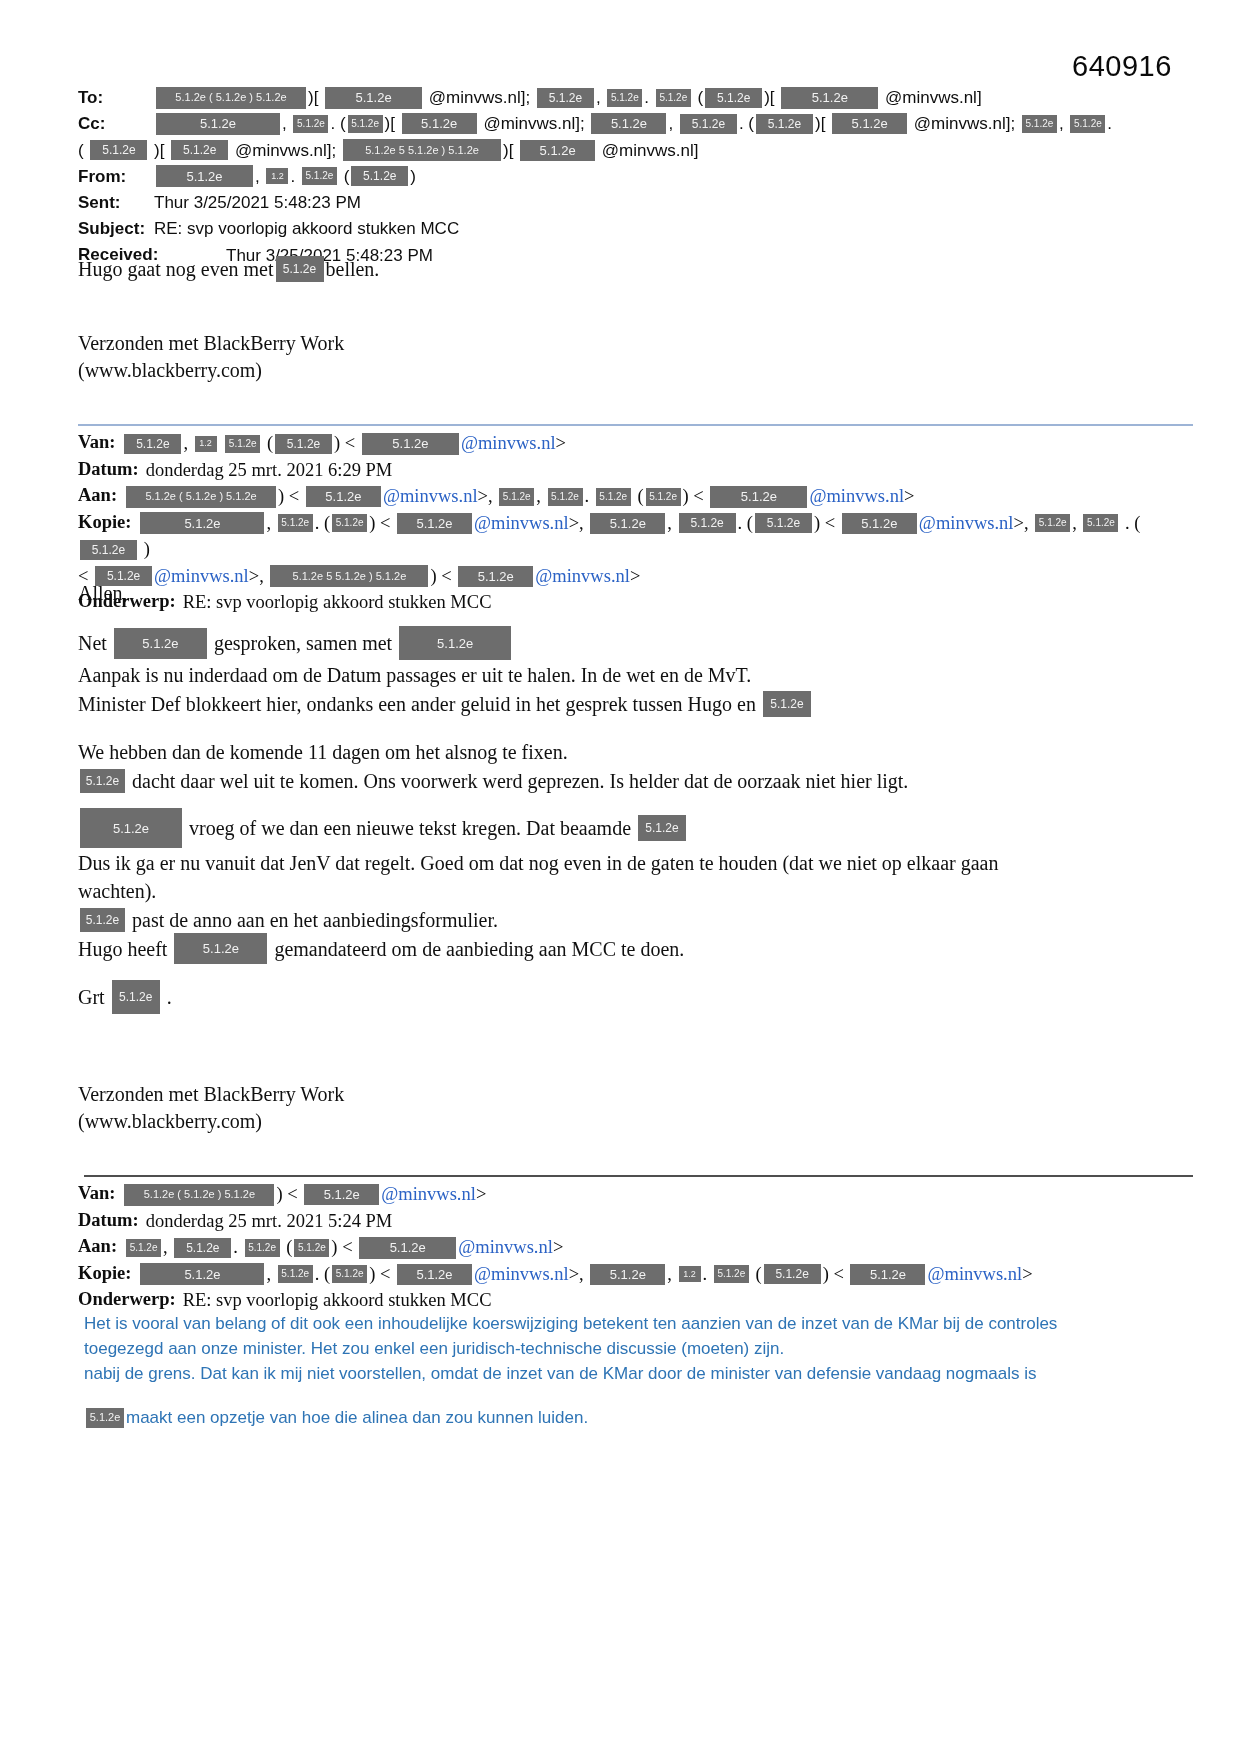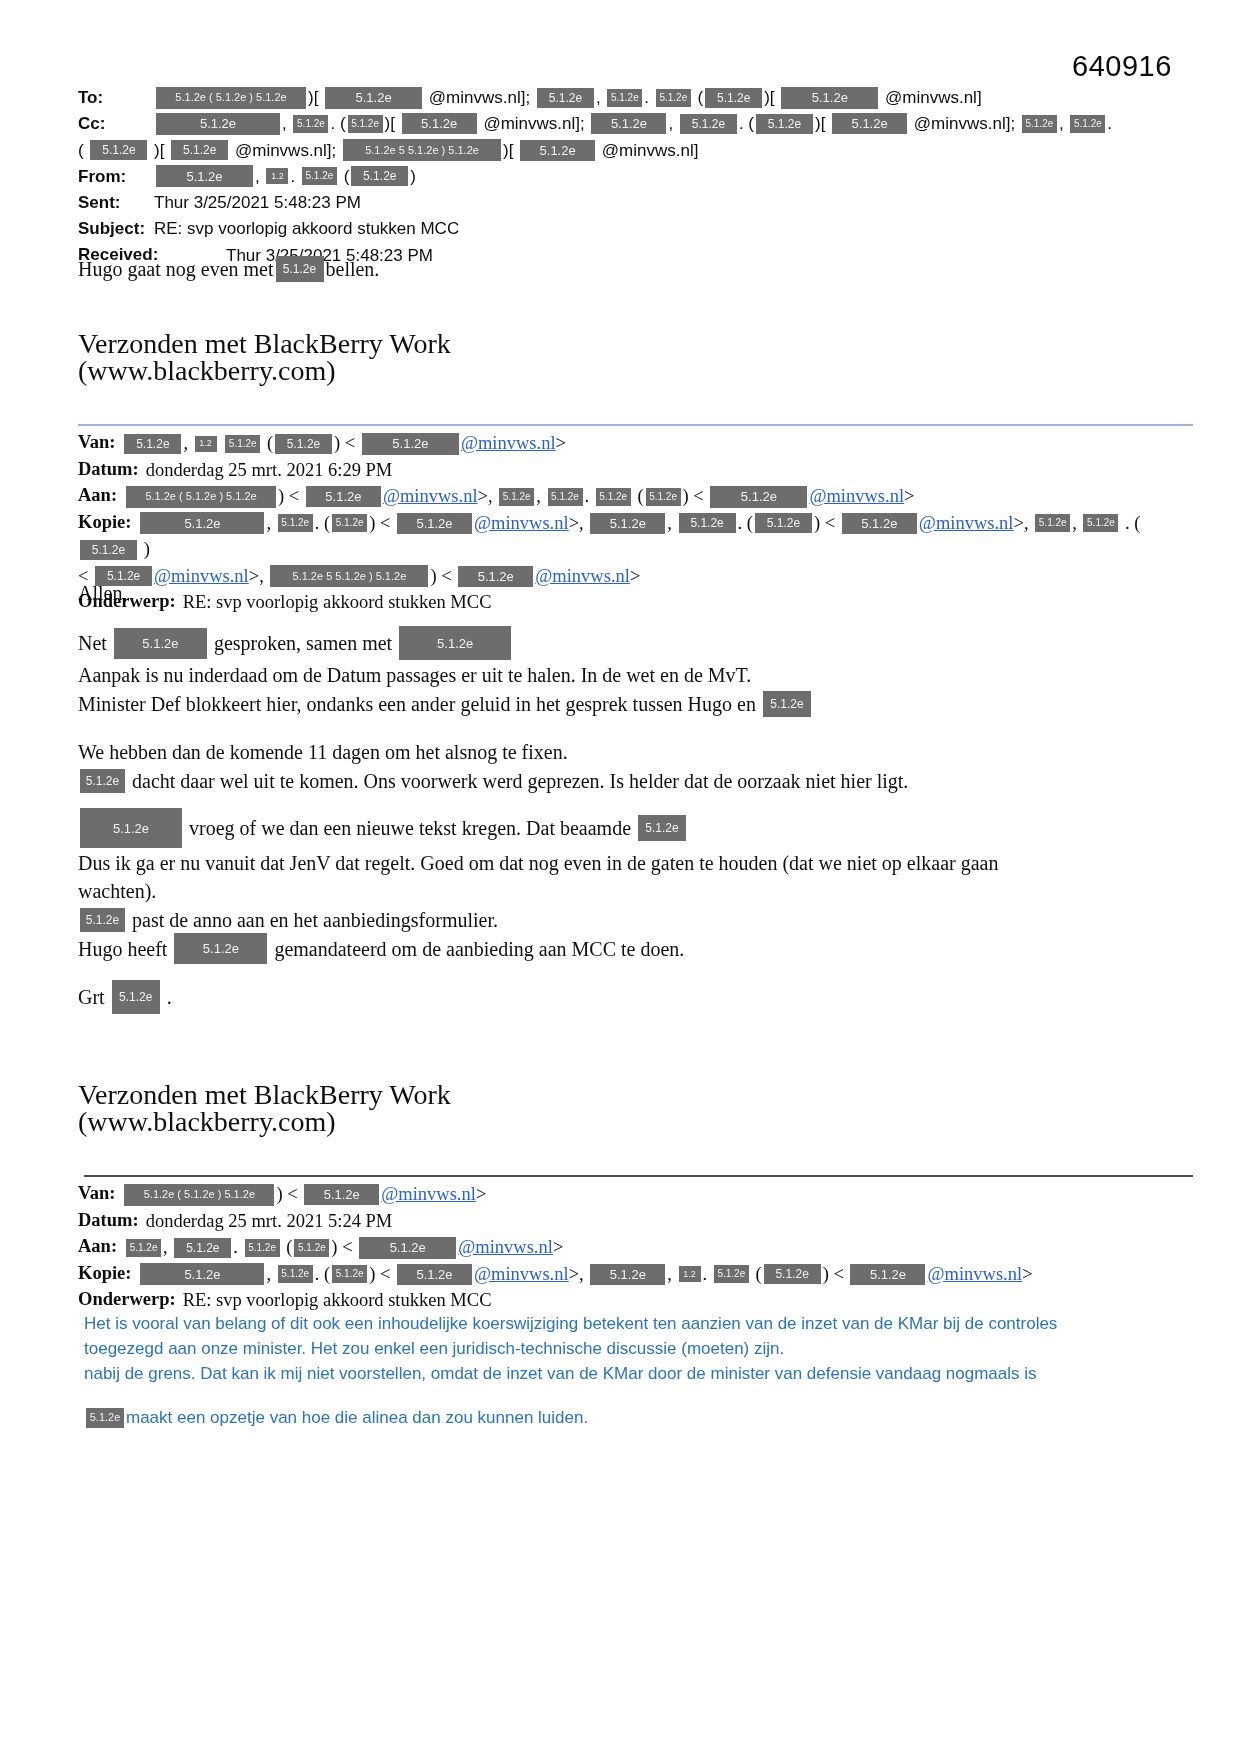--- a/index.html
+++ b/index.html
@@ -49,31 +49,31 @@
   .hser{position:absolute;left:78px;right:40px}
   #header2{top:430px}
   #header3{top:1181px}
   .h2-row{font-family:"Liberation Serif",serif;font-size:18.5px;line-height:25.5px;color:#0e0e0e}
   .h2-row .lbl{font-weight:700;margin-right:7px}
   
   #body1{position:absolute;top:254px;left:78px}
   #body2{position:absolute;top:578px;left:78px;right:40px}
   .b-row{font-family:"Liberation Serif",serif;font-size:20px;line-height:26px;color:#101010;white-space:nowrap}
   
-  .sig{position:absolute;left:78px;font-family:"Liberation Serif",serif;font-size:28px;line-height:27px;color:#101010}
+  .sig{position:absolute;left:78px;font-family:"Liberation Serif",serif;font-size:20px;line-height:27px;color:#101010}
   #sig1{top:330px}
   #sig2{top:1081px}
   
   .rule{position:absolute;height:2px}
   #rule1{top:424px;left:78px;right:48px;background:var(--rule-top,#9db4d6)}
   #rule2{top:1175px;left:84px;right:48px;background:var(--rule-bottom,#4f4f4f)}
   
   #reply{position:absolute;top:1311px;left:84px;right:40px}
   .reply-line{font-family:"Liberation Sans",sans-serif;font-size:17px;line-height:25px;color:var(--reply,#2e74b5);white-space:nowrap}
-  .lnk{color:var(--link,#2b62c5);text-decoration:underline}
+  .lnk{color:var(--link,#2b62c5);}
   .gap{width:100%}
   .txt{vertical-align:middle}
 </style>
 </head>
 <body>
 
 <div class="page">
   <div class="pagenum">640916</div>
 
   <div id="header1">

